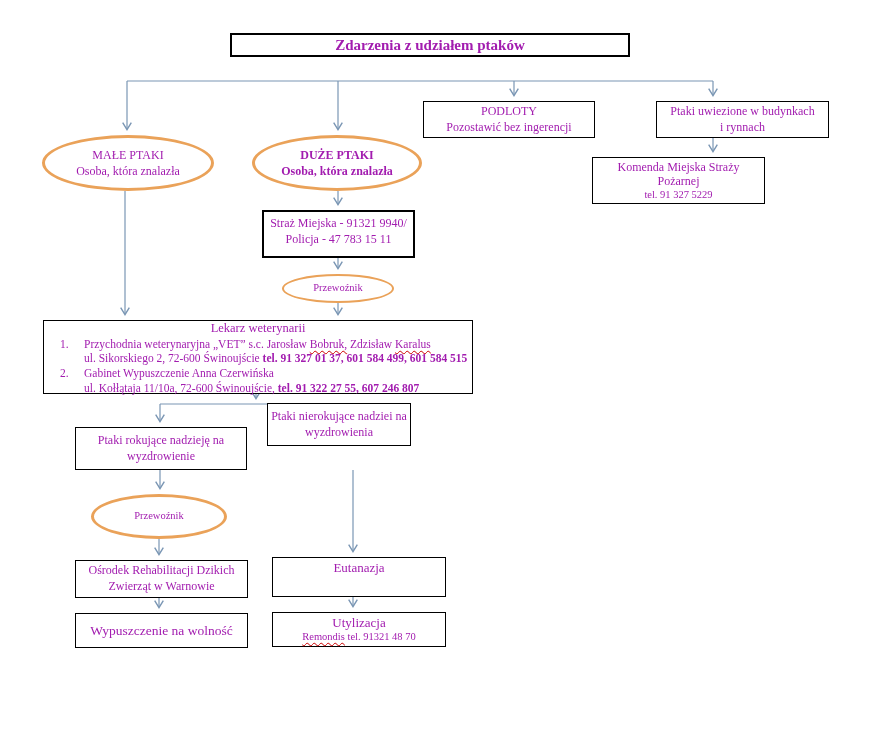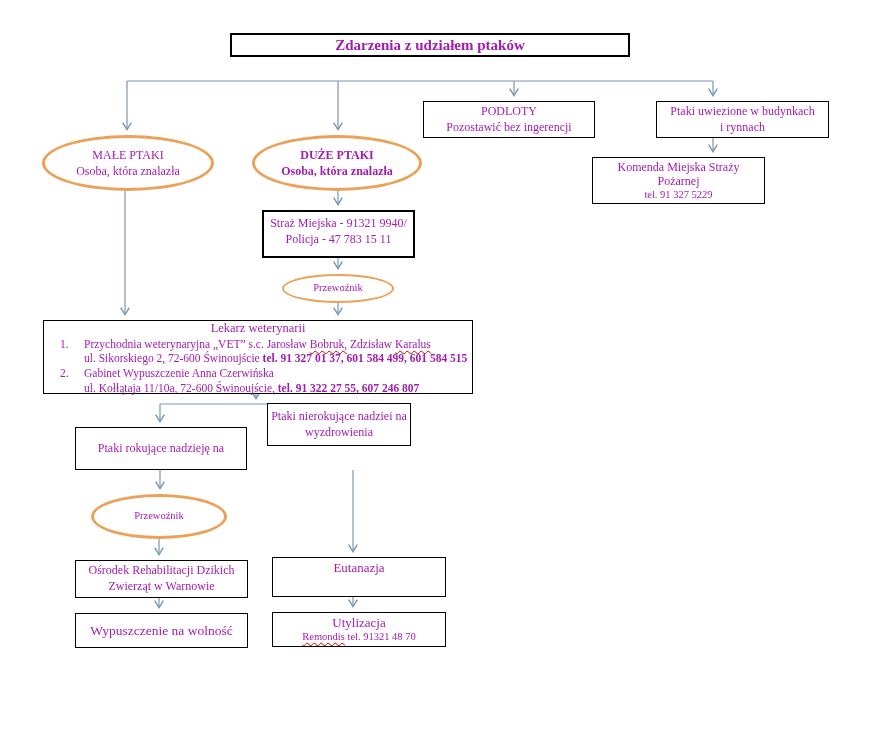--- a/index.html
+++ b/index.html
@@ -125,20 +125,21 @@
     <div class="vet-item">
       <span class="vet-num">2.</span>
       <span class="vet-body"><span>Gabinet Wypuszczenie Anna Czerwińska</span><br>
         <span>ul. Kołłątaja 11/10a, 72-600 Świnoujście, </span><span class="b">tel. 91 322 27 55, 607 246 807</span>
       </span>
     </div>
   </div>
 
   <div class="box" style="left:75px;top:427px;width:172px;height:43px;">
     <div>Ptaki rokujące nadzieję na</div>
+    <div>wyzdrowienie</div>
   </div>
 
   <div class="box" style="left:267px;top:403px;width:144px;height:43px;">
     <div>Ptaki nierokujące nadziei na</div>
     <div>wyzdrowienia</div>
   </div>
 
   <div class="ellipse" style="left:91px;top:494px;width:136px;height:45px;font-size:10.5px;">
     <div>Przewoźnik</div>
   </div>

